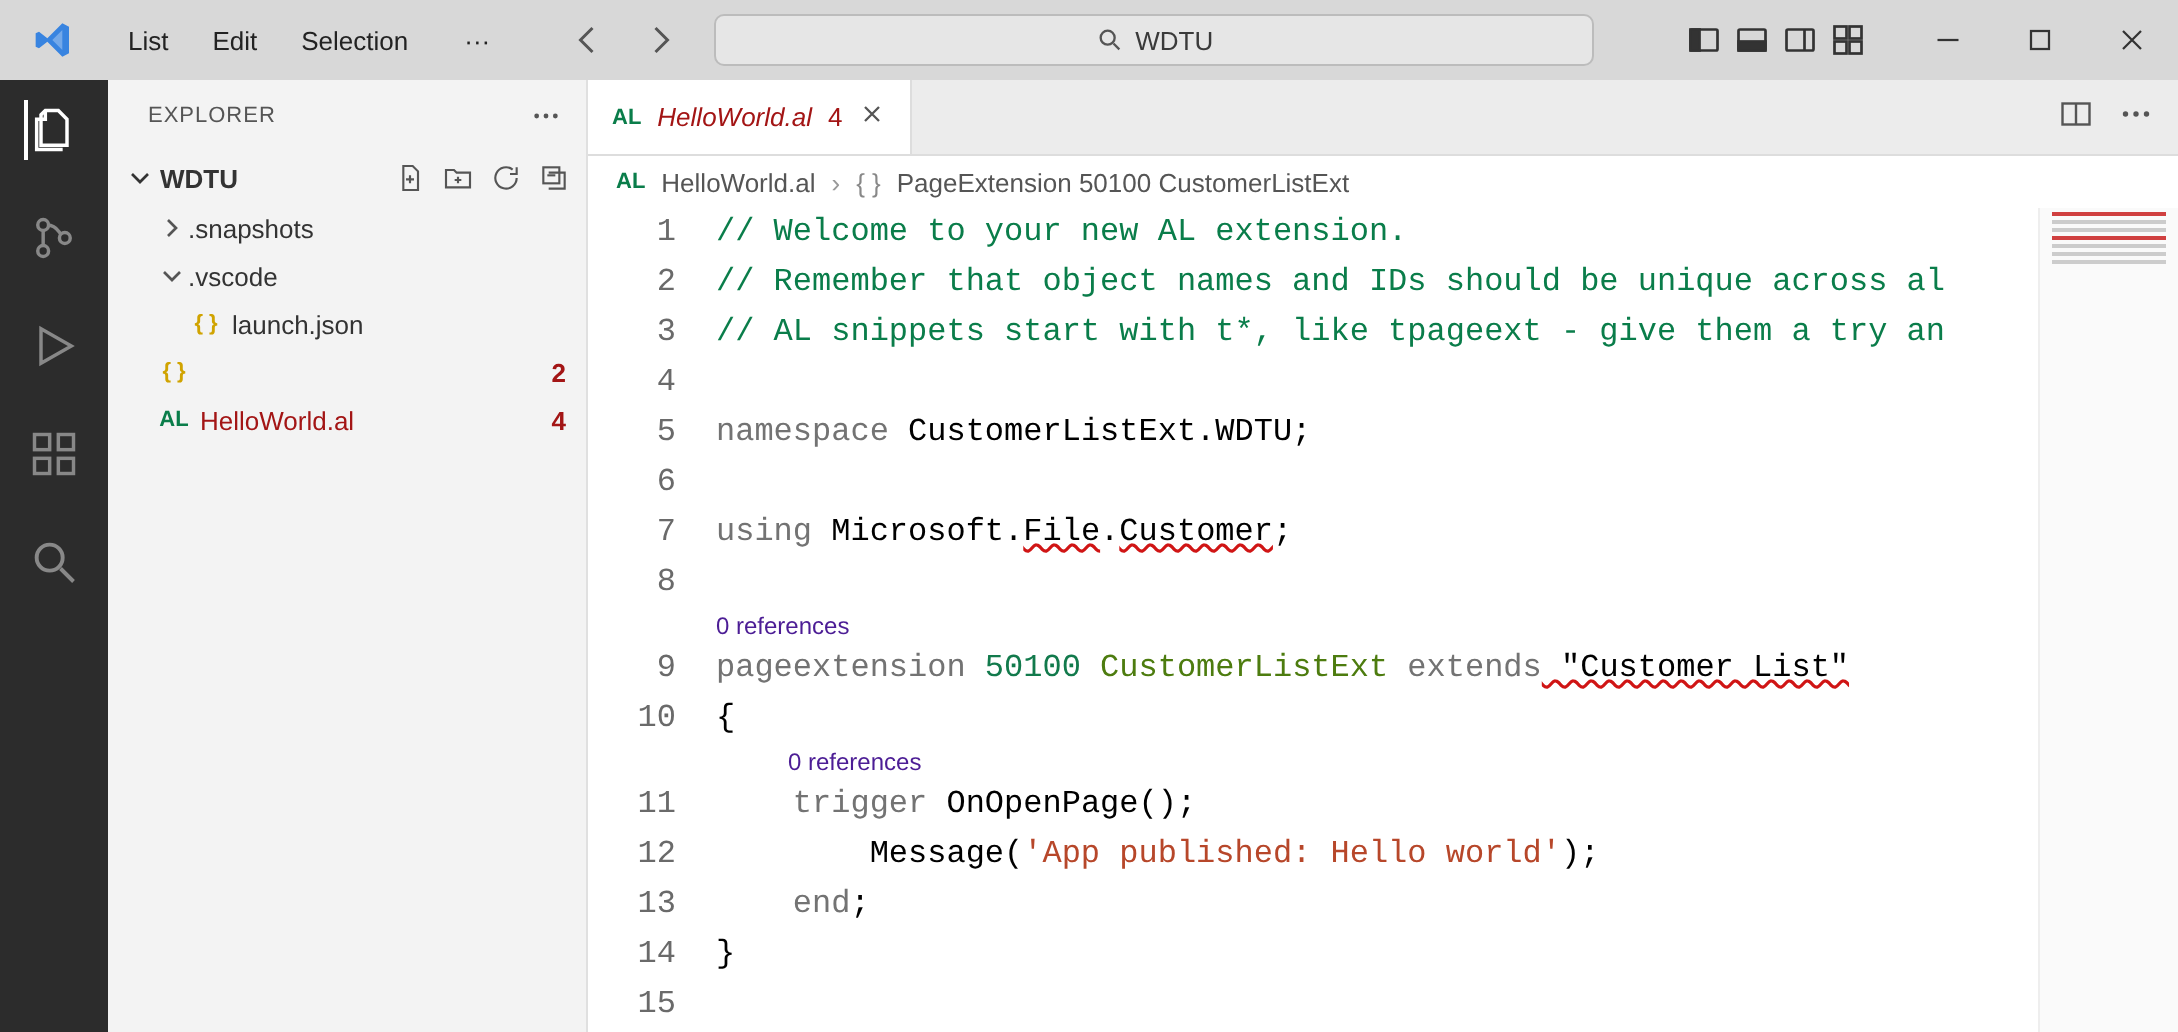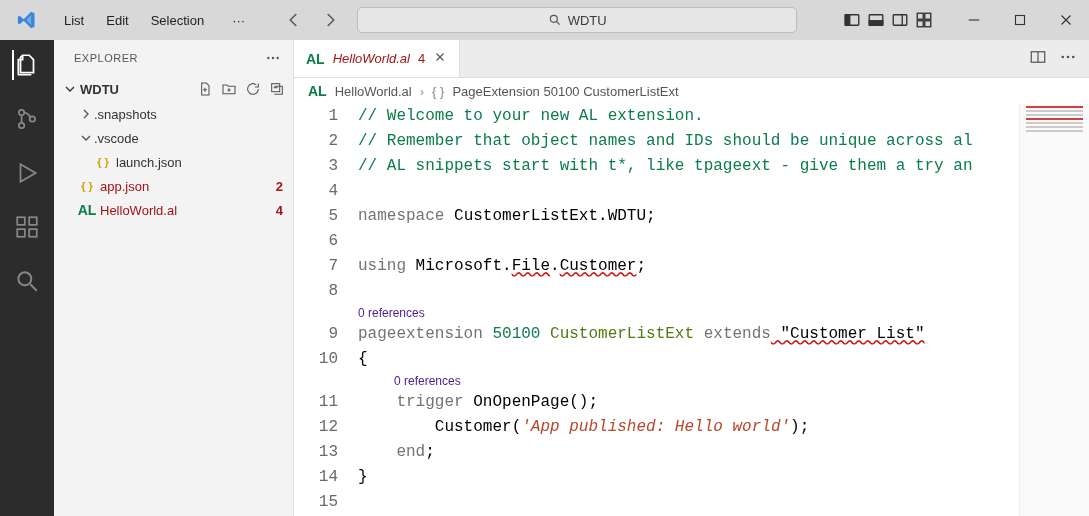--- a/index.html
+++ b/index.html
@@ -37,21 +37,21 @@
 .sb-root-actions svg, .sb-header svg, .chev svg { width: 16px; height: 16px; display: block; }
 .sb-tree { padding-left: 10px; }
 .sb-item { height: 24px; display: flex; align-items: center; padding-left: 14px; padding-right: 10px; color: #333; cursor: pointer; }
 .sb-item .chev { width: 16px; }
 .sb-item .fi { width: 18px; margin-right: 4px; display: flex; justify-content: center; }
 .sb-item.indent1 { padding-left: 30px; }
 .sb-item .label { flex: 1; }
 .sb-item .badge { color: #a31515; font-weight: 600; margin-left: auto; }
 .c-red { color: #a31515; }
 .fi-json { color: #d0a300; font-weight: 600; font-size: 11px; }
-.fi-al { color: #0a7d4a; font-weight: 700; font-size: 14px; }
+.fi-al { color: #0a7d4a; font-weight: 700; font-size: 11px; }
 
 .editor { flex: 1; display: flex; flex-direction: column; min-width: 0; }
 .tabbar { height: 38px; background: #ececec; display: flex; align-items: stretch; border-bottom: 1px solid #ddd; }
 .tab { display: flex; align-items: center; gap: 8px; padding: 0 12px; background: #fff; border-right: 1px solid #ddd; }
 .tab .fi-al { margin-right: 0; }
 .tab-name { font-style: italic; color: #a31515; }
 .tab-badge { color: #a31515; }
 .tab-close svg { width: 14px; height: 14px; }
 .tab-actions { margin-left: auto; display: flex; align-items: center; gap: 12px; padding: 0 12px; color: #555; }
 .tab-actions svg { width: 18px; height: 18px; }
@@ -62,21 +62,21 @@
 
 .code-area { flex: 1; display: flex; background: #fff; font-family: Consolas, "Courier New", monospace; font-size: 16px; overflow: hidden; position: relative; }
 .gutter { width: 58px; text-align: right; color: #6a6a6a; padding-right: 14px; user-select: none; }
 .gutter div, .code div.ln { height: 25px; line-height: 25px; white-space: pre; }
 .code { flex: 1; position: relative; }
 .code .ln { padding-left: 6px; }
 .ref-lens { font-family: "Segoe UI", Arial, sans-serif; font-size: 12px; color: #4c1d95; height: 18px; line-height: 18px; padding-left: 6px; }
 .gutter .spacer { height: 18px; }
 .tok-comment { color: #0a7d4a; }
 .tok-kw { color: #737373; }
-.tok-str { color: #b7472a; font-style: italic; }
+.tok-str { color: #b7472a; }
 .tok-num { color: #127a4c; }
 .tok-id { color: #4d7c0f; }
 .underline-err { text-decoration: underline wavy #d01515; text-decoration-skip-ink: none; }
 .minimap { position: absolute; right: 0; top: 0; width: 70px; height: 100%; background: #fafafa; border-left: 1px solid #eee; }
 .mm-line { height: 2px; margin: 2px 6px; background: #ccc; }
 .mm-line.err { background: #d04040; }
 </style>
 </head>
 <body>
 
@@ -257,21 +257,20 @@
             </svg>
           </span>
         <span class="label">.vscode</span>
       </div>
       <div class="sb-item indent1">
         <span class="fi fi-json">{ }</span>
         <span class="label">launch.json</span>
       </div>
       <div class="sb-item c-red">
         <span class="fi fi-json">{ }</span>
-        <span class="label">app.json</span>
         <span class="badge">2</span>
       </div>
       <div class="sb-item c-red">
         <span class="fi fi-al">AL</span>
         <span class="label">HelloWorld.al</span>
         <span class="badge">4</span>
       </div>
     </div>
   </div>
 
@@ -331,21 +330,21 @@
         <div class="ln"></div>
         <div class="ln"><span class="tok-kw">namespace</span><span> CustomerListExt.WDTU;</span></div>
         <div class="ln"></div>
         <div class="ln"><span class="tok-kw">using</span><span> Microsoft</span>.<span class="underline-err">File</span>.<span class="underline-err">Customer</span>;</div>
         <div class="ln"></div>
         <div class="ref-lens">0 references</div>
         <div class="ln"><span class="tok-kw">pageextension</span><span class="tok-num"> 50100 </span><span class="tok-id">CustomerListExt </span><span class="tok-kw">extends</span><span class="underline-err"> "Customer List"</span></div>
         <div class="ln"><span>{</span></div>
         <div class="ref-lens" style="padding-left:42px">0 references</div>
         <div class="ln">    <span class="tok-kw">trigger</span><span> OnOpenPage();</span></div>
-        <div class="ln">        <span>Customer(</span><span class="tok-str">'App published: Hello world'</span><span>);</span></div>
+        <div class="ln">        <span>Message(</span><span class="tok-str">'App published: Hello world'</span><span>);</span></div>
         <div class="ln">    <span class="tok-kw">end</span>;</div>
         <div class="ln"><span>}</span></div>
       </div>
       <div class="minimap">
         <div class="mm-line err"></div>
           <div class="mm-line"></div>
           <div class="mm-line"></div>
           <div class="mm-line err"></div>
         <div class="mm-line"></div>
           <div class="mm-line"></div>

